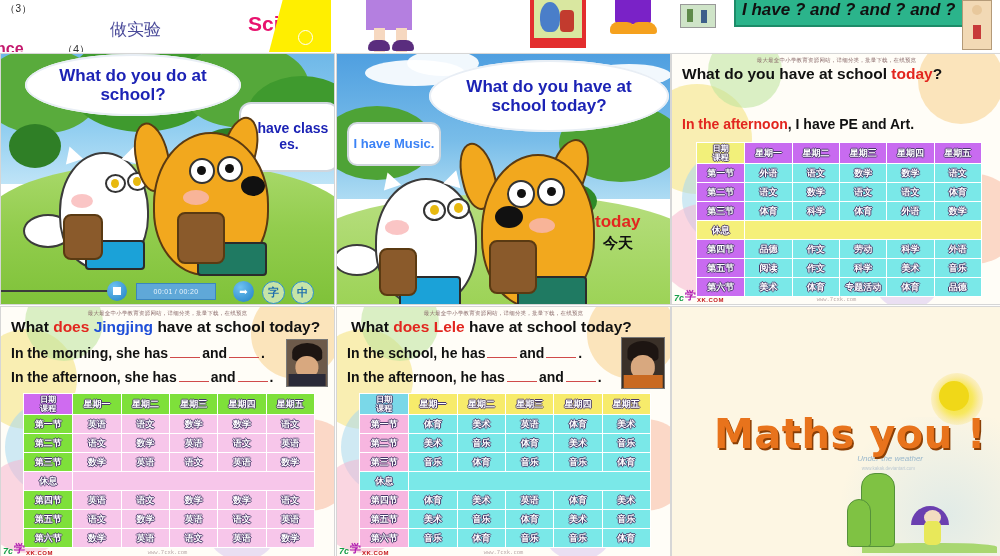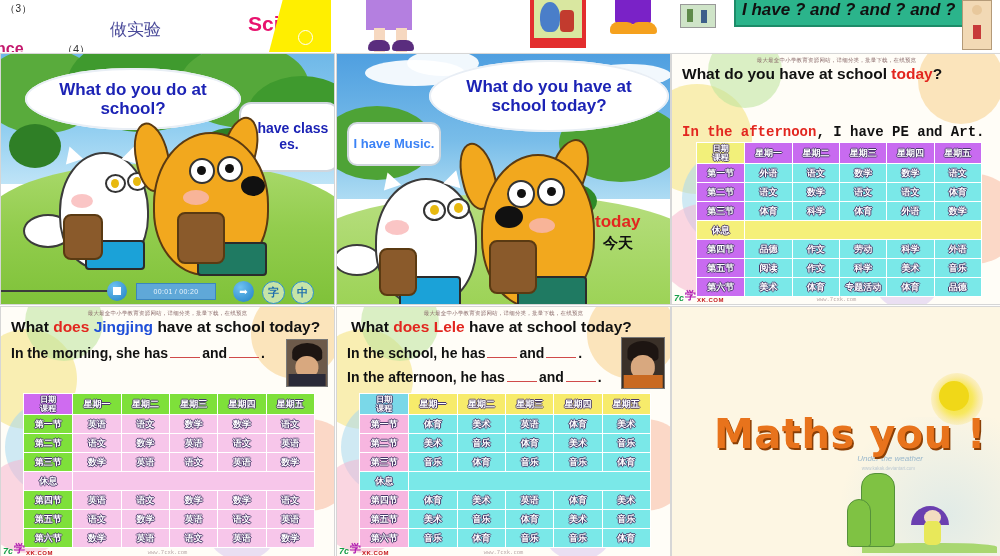--- a/index.html
+++ b/index.html
@@ -200,21 +200,21 @@
       <div class="cartoon">
         <div class="sky"></div>
         <div class="treecluster" style="left:-20px;top:-6px;width:120px;height:86px;background:#59ab3c;"></div>
         <div class="treecluster" style="left:66px;top:-18px;width:150px;height:96px;background:#3f9a2e;"></div>
         <div class="treecluster" style="left:178px;top:-10px;width:130px;height:84px;background:#55a83a;"></div>
         <div class="treecluster" style="left:246px;top:22px;width:110px;height:78px;background:#3f9a2e;"></div>
         <div class="hill"></div>
         <div class="treecluster" style="left:8px;top:70px;width:52px;height:44px;background:#2f7f26;"></div>
         <div class="treecluster" style="left:200px;top:74px;width:58px;height:40px;background:#2f7f26;"></div>
 
-        <div class="bubble" style="left:24px;top:14px;width:216px;height:62px;">
+        <div class="bubble" style="left:24px;top:0;width:216px;height:62px;">
           <span style="font-size:17px;padding:0 14px;">What do you do at school?</span>
         </div>
         <div class="bubble" style="left:238px;top:48px;width:96px;height:66px;border-radius:12px;border:2px solid #cfd6de;box-shadow:none;">
           <span style="font-size:14px;padding:0 6px;word-break:break-all;">I have classes.</span>
         </div>
 
         <div class="cat">
           <div class="tail" style="left:22px;top:160px;width:46px;height:30px;"></div>
           <div class="cat-body" style="left:58px;top:98px;width:86px;height:114px;"></div>
           <div class="cat-ear" style="left:62px;top:92px;transform:rotate(-18deg);"></div>
@@ -323,21 +323,21 @@
           <i style="left:36px;top:-20px;width:74px;height:74px;background:#bce39a;"></i>
           <i style="left:246px;top:-16px;width:86px;height:86px;background:#f7cf8a;"></i>
           <i style="left:258px;top:120px;width:90px;height:90px;background:#f7b9a0;"></i>
           <i style="left:200px;top:186px;width:70px;height:70px;background:#d8c7ef;"></i>
         </div>
         <div class="wm">最大最全中小学教育资源网站，详细分类，批量下载，在线预览</div>
 
         <div class="q-line">
           <span>What  do you have  at  school </span><span class="red">today</span><span>?</span>
         </div>
-        <div class="sent" style="top:70px;font-family:Liberation Mono, monospace;">
+        <div class="sent" style="top:62px;">
           <span class="red">In the afternoon</span><span>, I have PE and Art.</span>
         </div>
 
         <table class="tt" style="left:24px;top:88px;width:286px;">
             <tbody>
               <tr>
                 <td class="corner" style="width:17%;background:#f2f07a;">
                   <div>日期</div>
                   <div>课程</div>
                 </td>
@@ -422,20 +422,23 @@
           <i style="left:262px;top:112px;width:92px;height:92px;background:#f7b9a0;"></i>
           <i style="left:204px;top:180px;width:74px;height:74px;background:#d8c7ef;"></i>
         </div>
         <div class="wm">最大最全中小学教育资源网站，详细分类，批量下载，在线预览</div>
 
         <div class="q-line">
           <span>What  </span><span class="red">does </span><span class="blue">Jingjing</span><span> have  at  school today?</span>
         </div>
         <div class="sent" style="top:38px;">
           <span>In the morning, she has</span><span class="blank"></span><span>and</span><span class="blank"></span><span>.</span>
+        </div>
+        <div class="sent" style="top:62px;">
+          <span>In the afternoon, she has</span><span class="blank"></span><span>and</span><span class="blank"></span><span>.</span>
         </div>
 
         <div class="photo" style="right:6px;top:32px;width:40px;height:46px;">
           <div class="hair"></div>
             <div class="face"></div>
             <div class="body"></div>
         </div>
 
         <table class="tt" style="left:22px;top:86px;width:292px;">
             <tbody>

